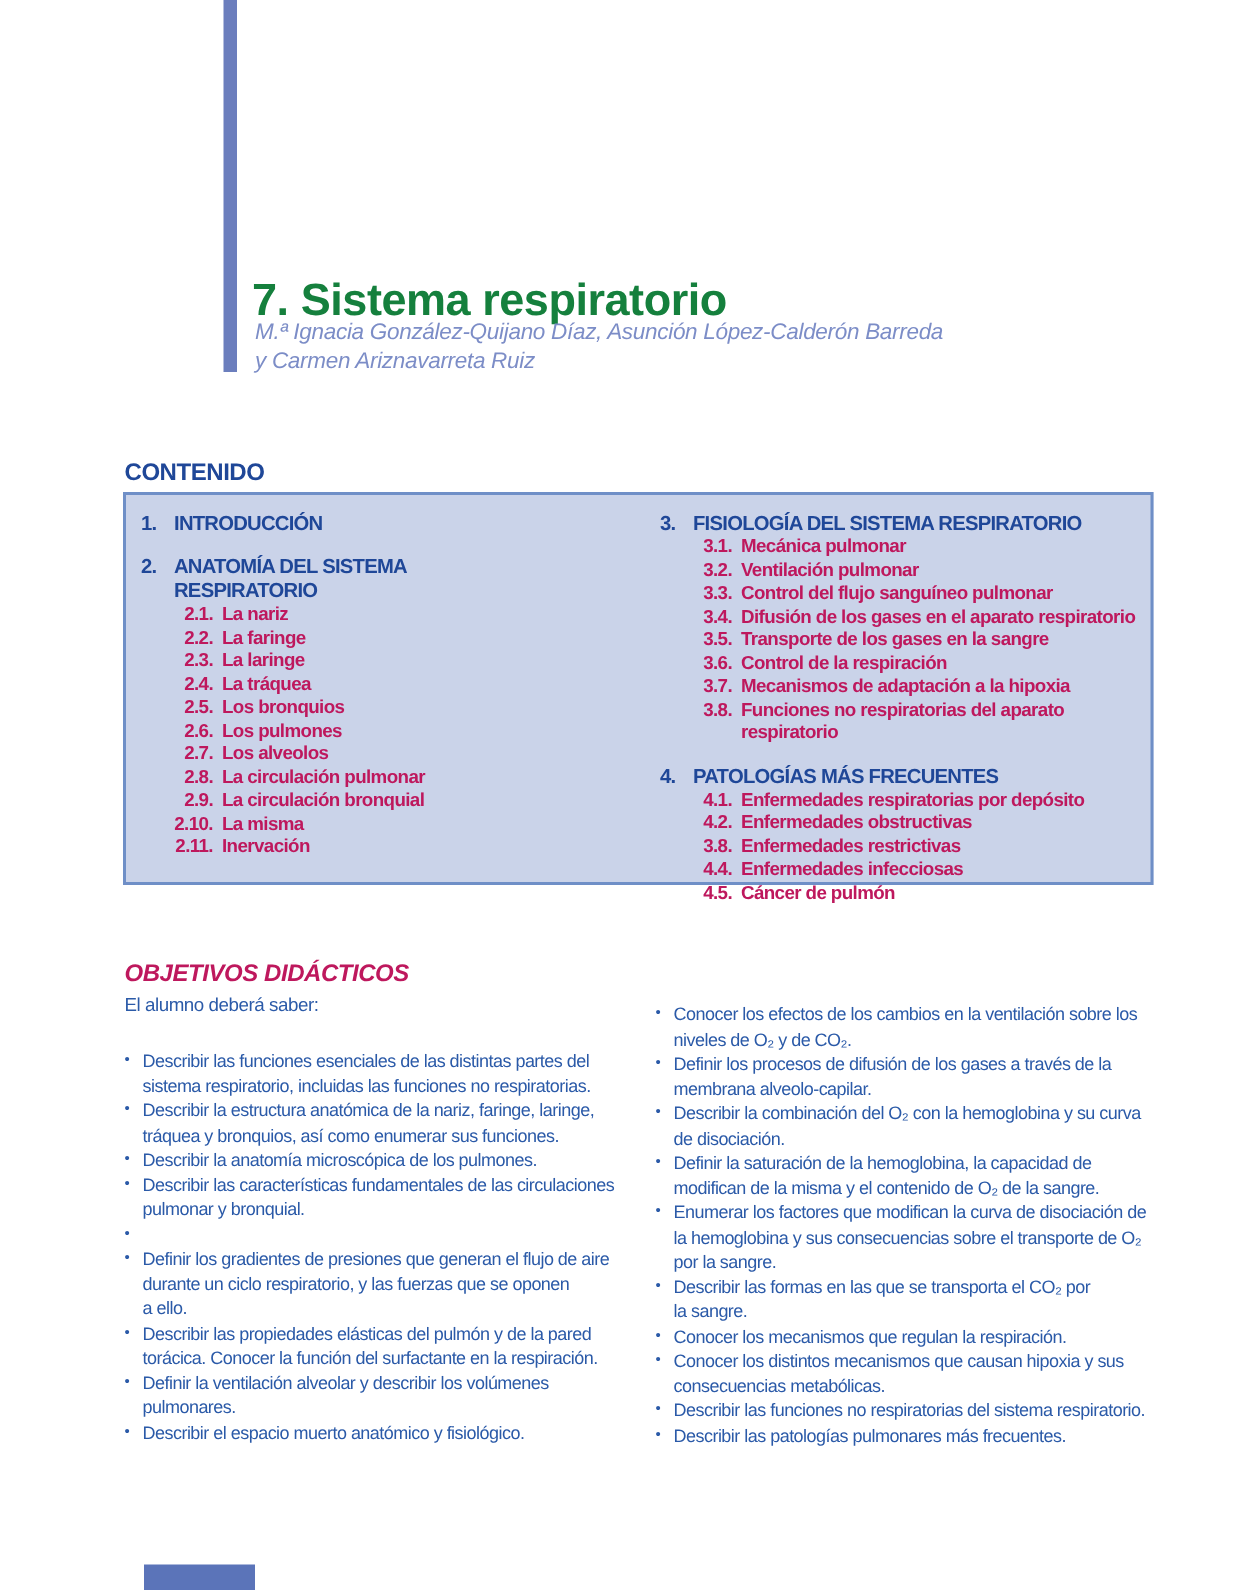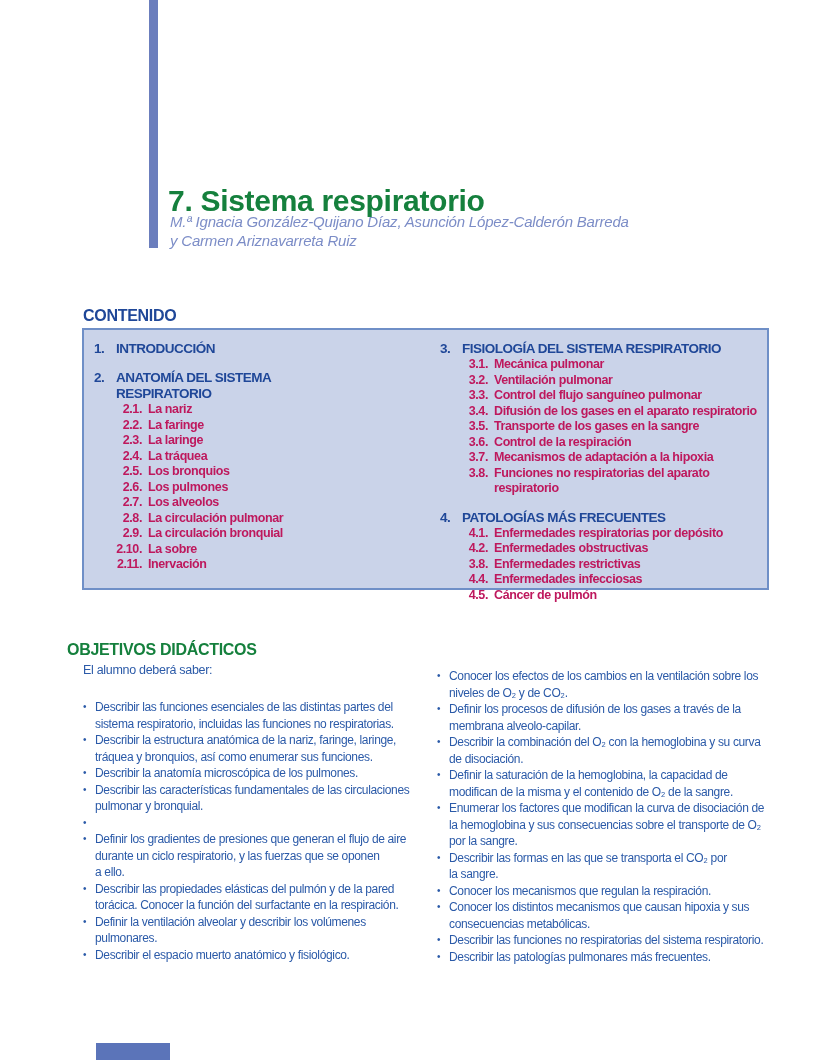--- a/index.html
+++ b/index.html
@@ -14,21 +14,21 @@
     color:#15803d;letter-spacing:-0.3px;white-space:nowrap;
   }
   .authors{
     position:absolute;left:170px;top:212px;font-size:15px;line-height:19px;
     color:#7C8DC7;white-space:pre-line;letter-spacing:-0.2px;font-style:italic;
   }
   .section-heading{
     position:absolute;font-size:16px;font-weight:bold;letter-spacing:-0.3px;white-space:nowrap;
   }
   .contenido-heading{left:83px;top:294px;color:#1F4798;}
-  .objetivos-heading{left:67px;top:628px;color:#15803d;}
+  .objetivos-heading{left:83px;top:628px;color:#be185d;font-style:italic;}
   .toc-box{
     position:absolute;left:82px;top:328px;width:687px;height:262px;
     background:#CAD3E9;border:2px solid #6F8FC7;box-sizing:border-box;
   }
   .toc-col{position:absolute;top:11px;}
   .toc-col-left{left:10px;width:330px;}
   .toc-col-right{left:356px;width:320px;}
   .trow{display:flex;align-items:flex-start;}
   .trow.main{
     font-size:13.5px;font-weight:bold;color:#1F4798;line-height:16px;
@@ -106,21 +106,21 @@
     <div class="trow sub">
         <span class="tn">2.8.</span>
         <span class="tt">La circulación pulmonar</span>
       </div>
     <div class="trow sub">
         <span class="tn">2.9.</span>
         <span class="tt">La circulación bronquial</span>
       </div>
     <div class="trow sub">
         <span class="tn">2.10.</span>
-        <span class="tt">La sobre</span>
+        <span class="tt">La misma</span>
       </div>
     <div class="trow sub">
         <span class="tn">2.11.</span>
         <span class="tt">Inervación</span>
       </div>
   </div>
   <div class="toc-col toc-col-right">
     <div class="trow main">
         <span class="tn">3.</span>
         <span class="tt">FISIOLOGÍA DEL SISTEMA RESPIRATORIO</span>

